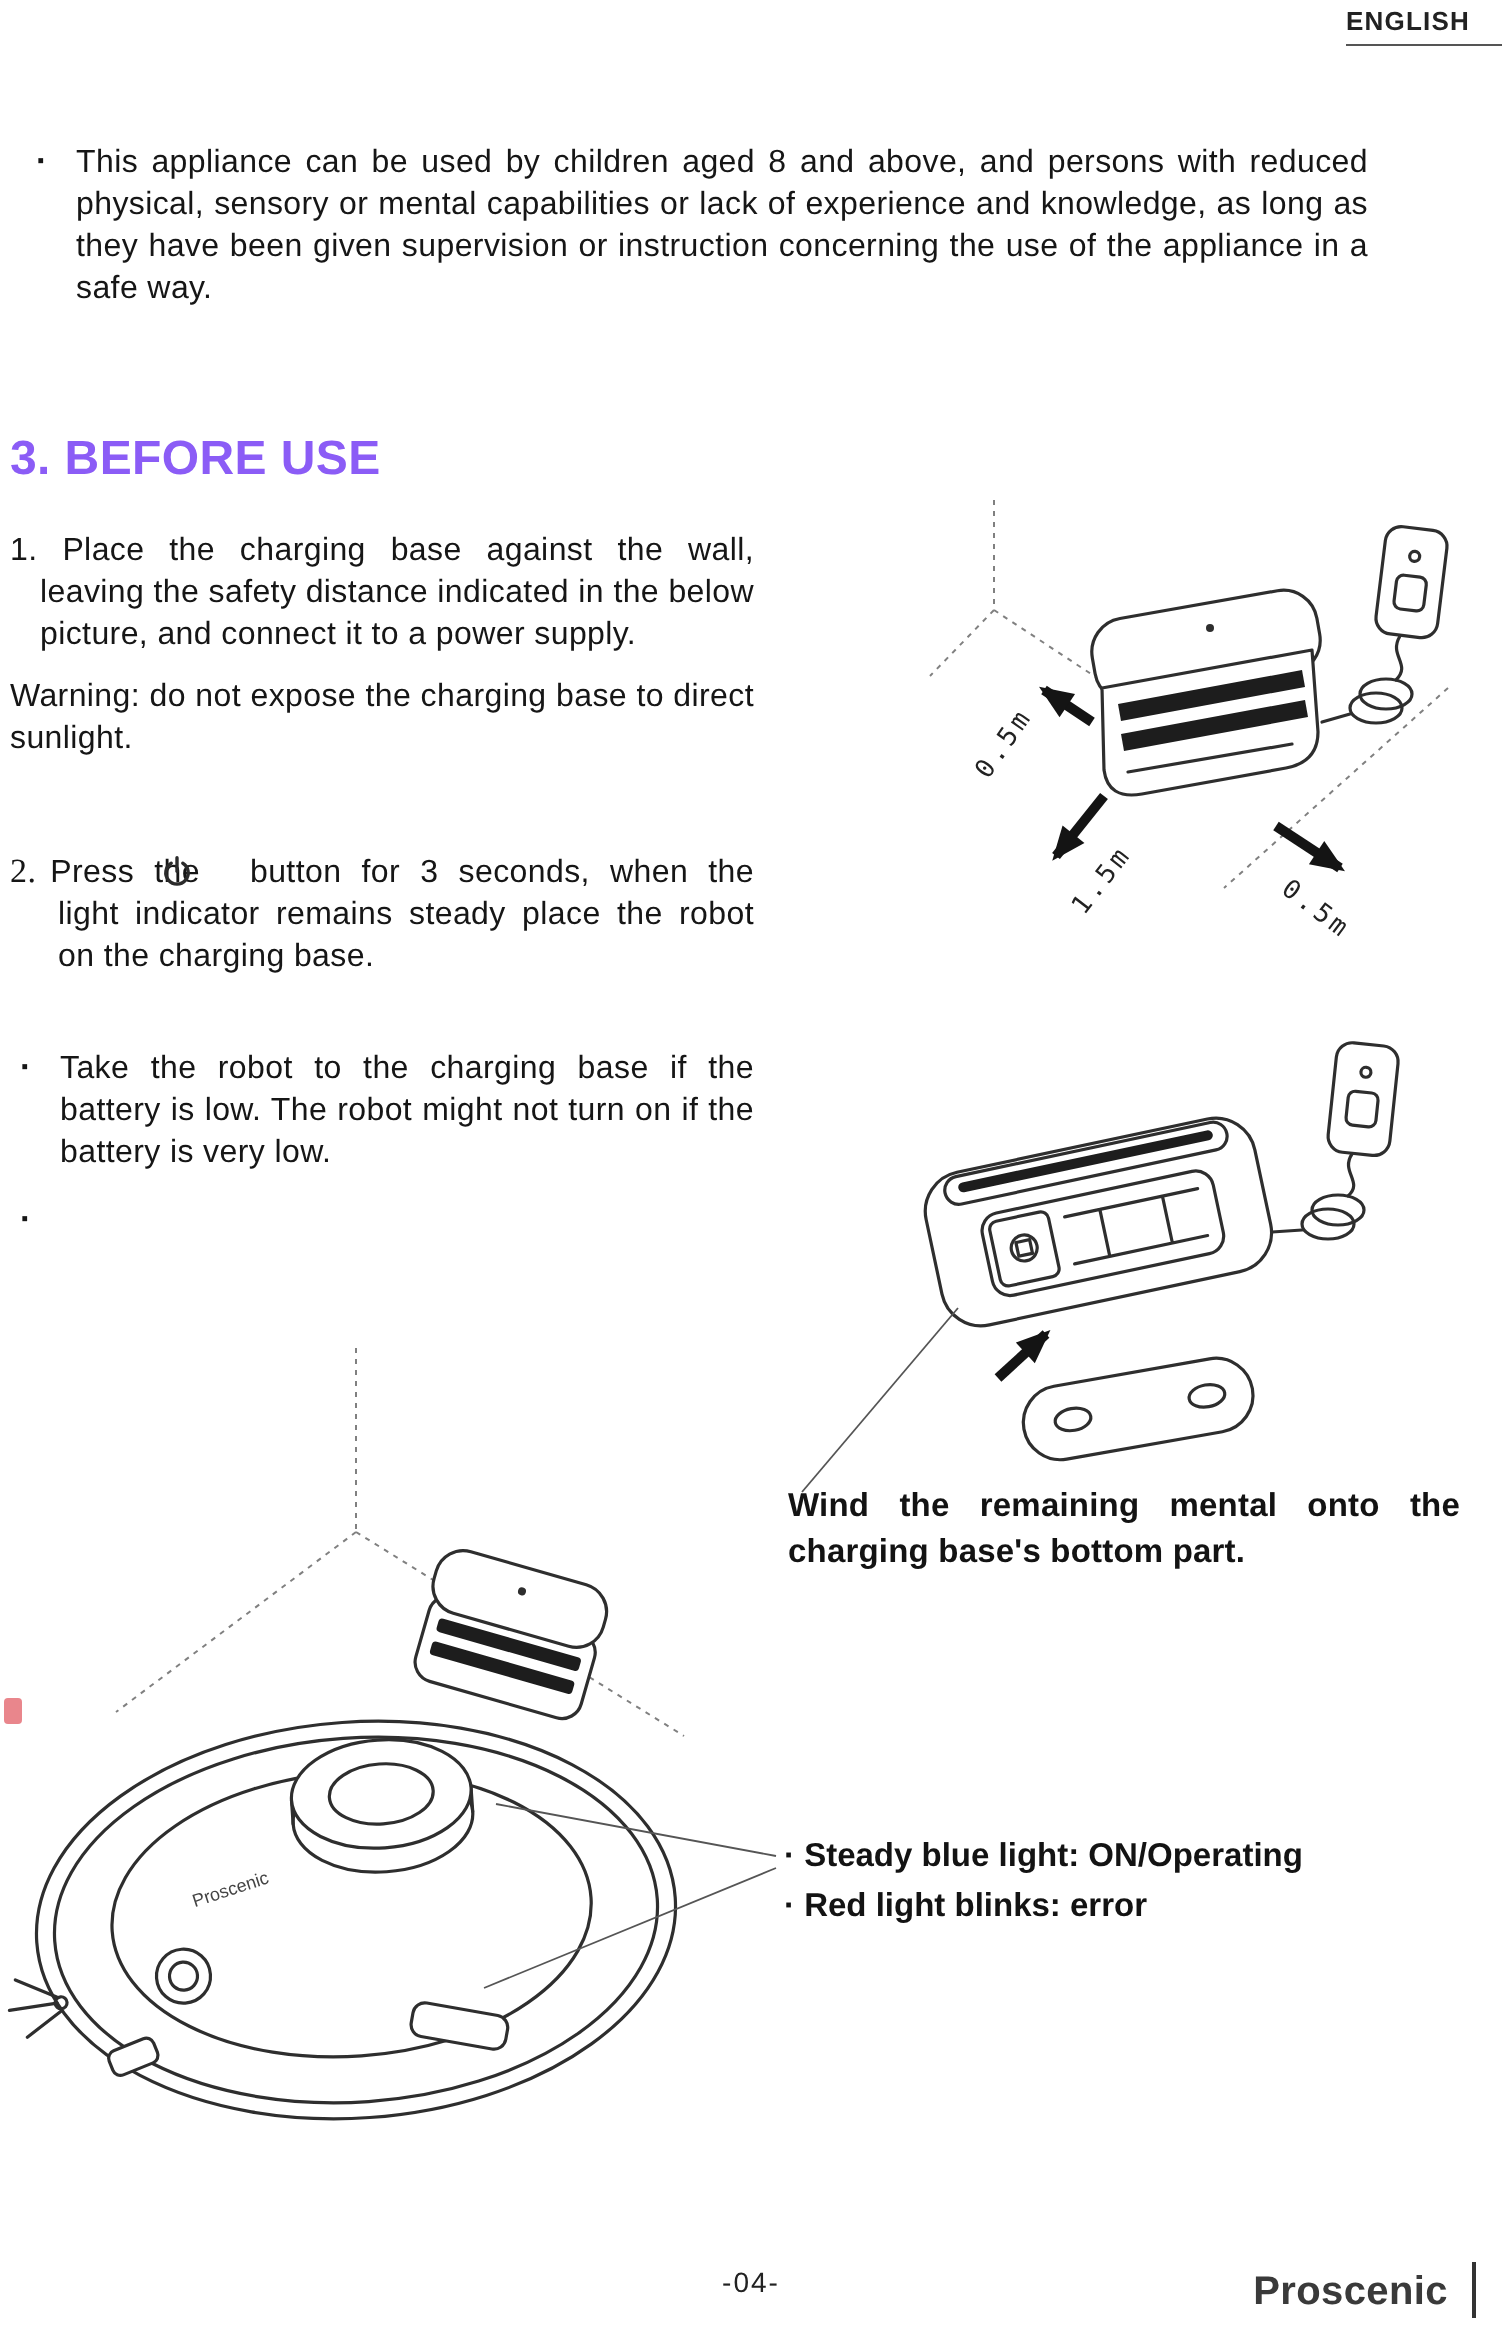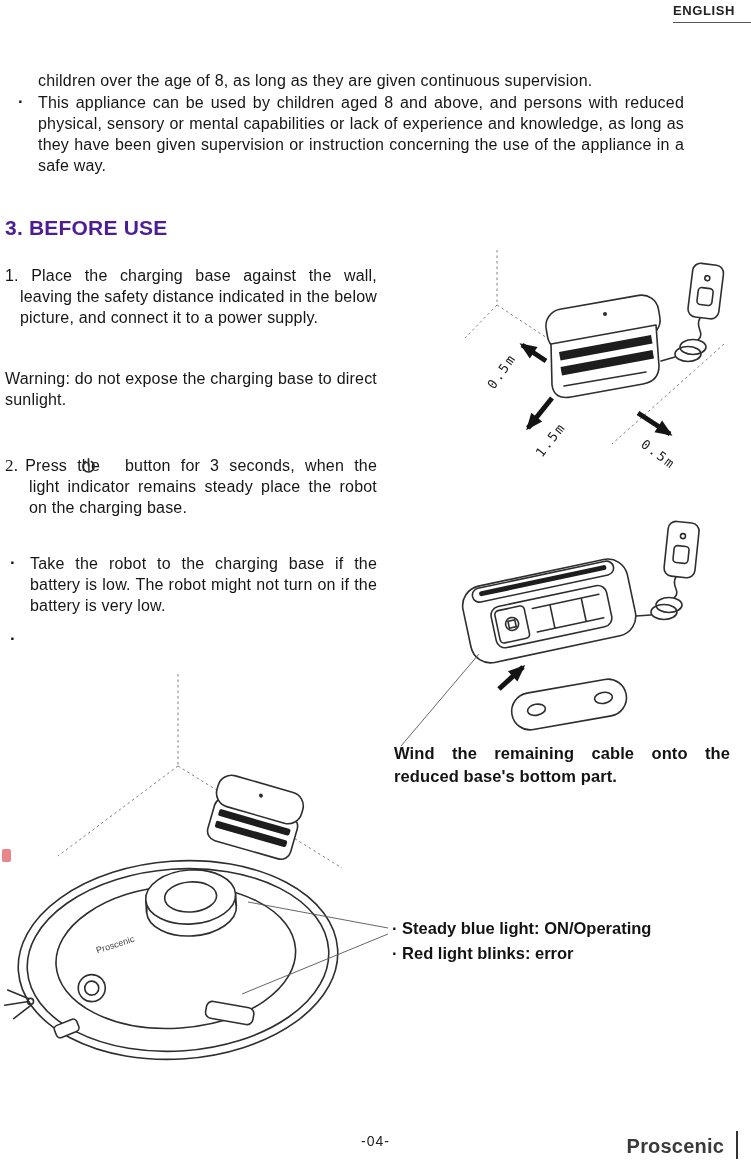--- a/index.html
+++ b/index.html
@@ -8,24 +8,24 @@
 
   .lang{position:absolute;top:3px;right:16px;font-size:13px;font-weight:bold;letter-spacing:.6px;color:#222}
   .lang-rule{position:absolute;top:22px;right:0;width:78px;height:1px;background:#555}
 
   .intro{position:absolute;left:16px;top:70px;width:668px;font-size:16px;line-height:21px;letter-spacing:.2px;color:#161616}
   .intro .cont{padding-left:22px}
   .intro .b-row{position:relative;padding-left:22px;margin-top:1px;text-align:justify}
   .dot{font-weight:bold}
   .intro .dot{position:absolute;left:2px;top:-1px;font-size:17px}
 
-  .sec-title{position:absolute;left:5px;top:216px;font-size:21px;font-weight:bold;letter-spacing:.2px;color:#4c1d95}
+  .sec-title{position:absolute;left:5px;top:216px;font-size:24px;font-weight:bold;letter-spacing:.2px;color:#8b5cf6}
 
   .col{position:absolute;left:5px;top:265px;width:372px;font-size:16px;line-height:21px;letter-spacing:.2px;color:#161616;text-align:justify}
-  .p1{padding-left:15px;text-indent:-15px;margin-bottom:40px}
+  .p1{padding-left:15px;text-indent:-15px;margin-bottom:10px}
   .warn{margin-bottom:45px}
   .p2{padding-left:24px;text-indent:-24px;margin-bottom:35px}
   .p2 .num{font-family:"Liberation Serif",serif;font-size:17px;margin-right:7px}
   .note{position:relative;padding-left:25px;text-align:justify}
   .note .dot{position:absolute;left:5px;top:-1px;font-size:17px}
   .note1{margin-bottom:13px}
 
   .power-icon{display:inline-block;width:15px;height:15px;margin:0 5px;vertical-align:-2px}
 
   .fig{position:absolute}
@@ -56,21 +56,20 @@
 </style>
 </head>
 <body>
 
 <div>
 
   <div class="lang">ENGLISH</div>
   <div class="lang-rule"></div>
 
   <div class="intro">
-    <p class="cont">children over the age of 8, as long as they are given continuous supervision.</p>
     <div class="b-row">
       <span class="dot">·</span>
       <p>This appliance can be used by children aged 8 and above, and persons with reduced physical, sensory or mental capabilities or lack of experience and knowledge, as long as they have been given supervision or instruction concerning the use of the appliance in a safe way.</p>
     </div>
   </div>
 
   <h2 class="sec-title">3. BEFORE USE</h2>
 
   <div class="col">
     <p class="p1"><span>1.</span> <span>Place the charging base against the wall, leaving the safety distance indicated in the below picture, and connect it to a power supply.</span></p>
@@ -166,21 +165,21 @@
       <path class="shaft" marker-end="url(#ah2)" d="M106,181 L130,159"></path>
       <g transform="rotate(-10 176 196)">
         <rect class="lnw" x="118" y="178" width="116" height="37" rx="18.5"></rect>
         <ellipse class="ln" cx="143" cy="196" rx="9" ry="5.5"></ellipse>
         <ellipse class="ln" cx="211" cy="196" rx="9" ry="5.5"></ellipse>
       </g>
       <path class="leader" d="M86,146 L8,238"></path>
     </svg>
   </div>
 
-  <p class="caption">Wind the remaining cable onto the reduced base's bottom part.</p>
+  <p class="caption">Wind the remaining mental onto the charging base's bottom part.</p>
 
   <div class="fig" id="fig3">
     <svg viewBox="0 0 460 402">
       <g>
         <path class="dash" d="M178,2 V94"></path>
         <path class="dash" d="M178,94 L58,184"></path>
         <path class="dash" d="M178,94 L342,196"></path>
       </g>
       <g transform="translate(222,100) rotate(16)">
         <rect class="lnw" x="2" y="24" width="86" height="44" rx="10"></rect>

